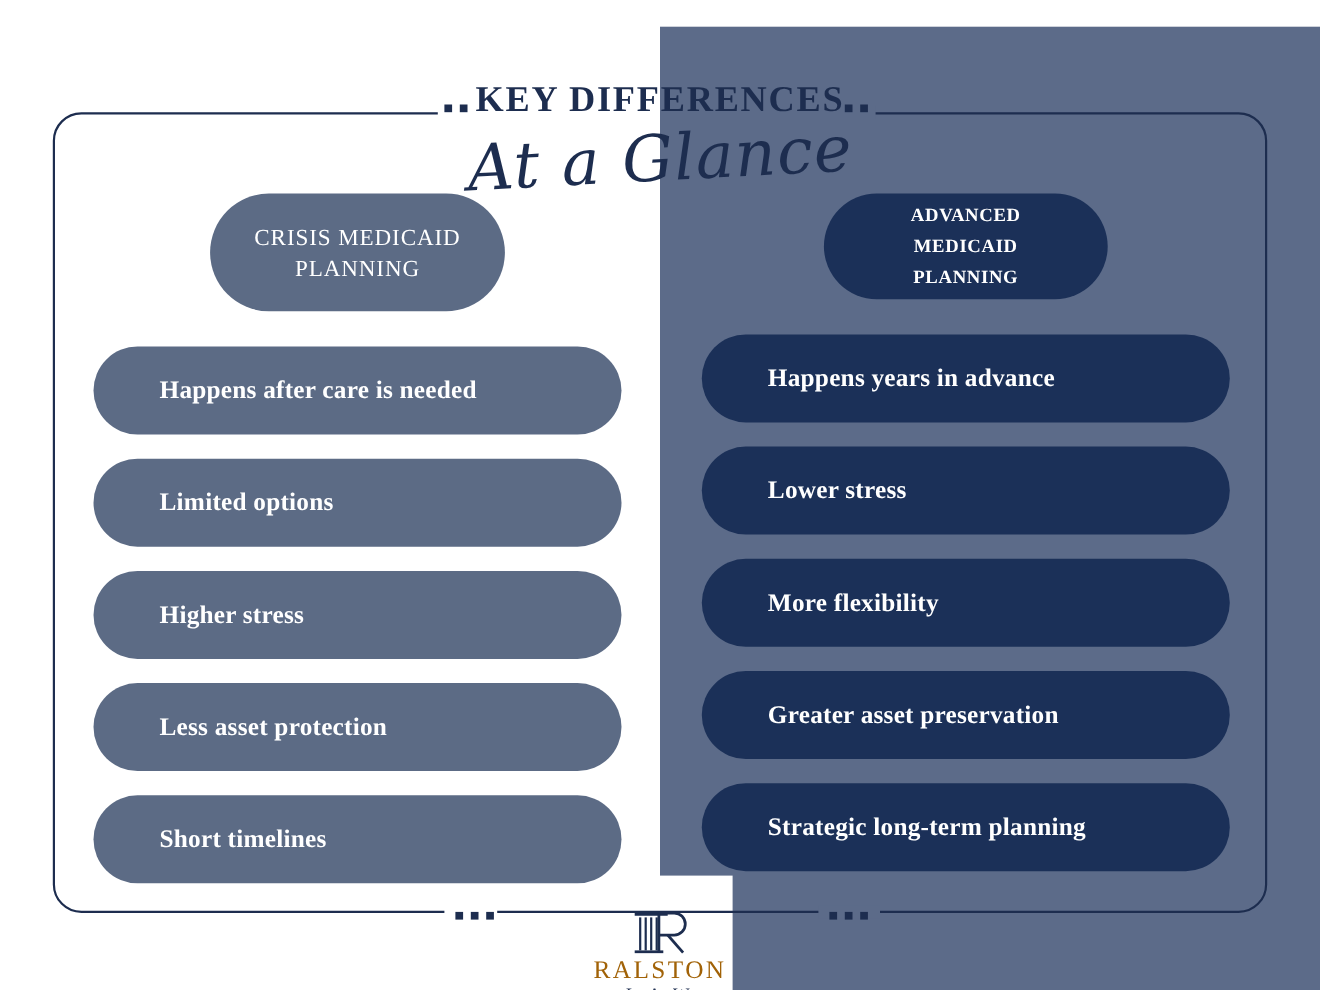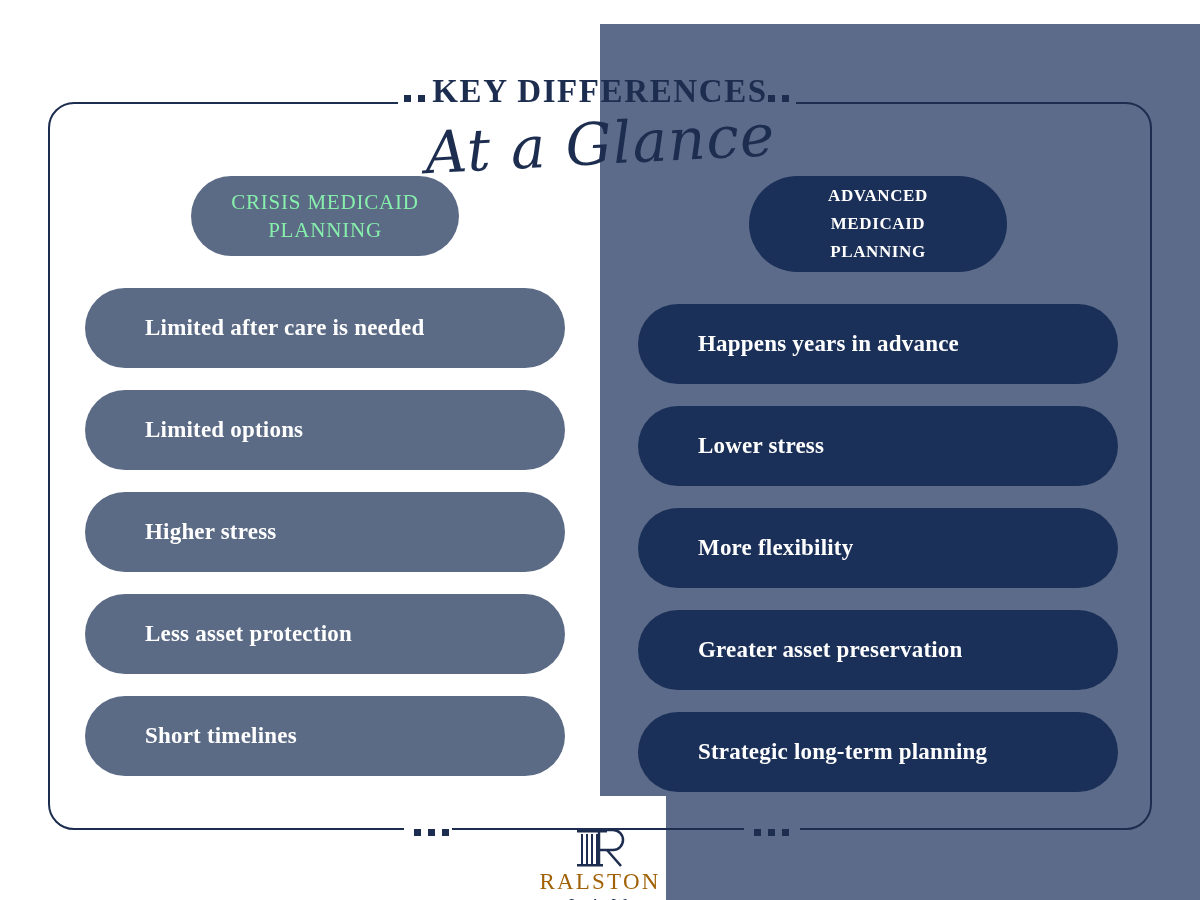--- a/index.html
+++ b/index.html
@@ -125,23 +125,23 @@
     display: flex;
     align-items: center;
     justify-content: center;
     text-align: center;
     border-radius: 999px;
     margin: 0 auto;
     box-sizing: border-box;
   }
   .col-header.crisis {
     width: 268px;
-    height: 80px;
+    height: 107px;
     background: #5c6b85;
-    color: #86efac;
+    color: #ffffff;
     font-family: "Liberation Serif", "DejaVu Serif", serif;
     font-weight: normal;
     font-size: 21px;
     letter-spacing: 0.8px;
     line-height: 28px;
   }
   .col-header.advanced {
     width: 258px;
     height: 96px;
     background: #1b3058;
@@ -253,21 +253,21 @@
     <span class="sq"></span>
     <span class="sq"></span>
     <span class="sq"></span>
   </div>
 
   <div class="column left">
     <div class="col-header crisis">
       <span><span>CRISIS MEDICAID</span><br><span>PLANNING</span></span>
     </div>
     <div class="pill-stack">
-      <div class="pill slate">Limited after care is needed</div>
+      <div class="pill slate">Happens after care is needed</div>
       <div class="pill slate">Limited options</div>
       <div class="pill slate">Higher stress</div>
       <div class="pill slate">Less asset protection</div>
       <div class="pill slate">Short timelines</div>
     </div>
   </div>
 
   <div class="column right">
     <div class="col-header advanced">
       <span><span>ADVANCED</span><br><span>MEDICAID</span><br><span>PLANNING</span></span>

